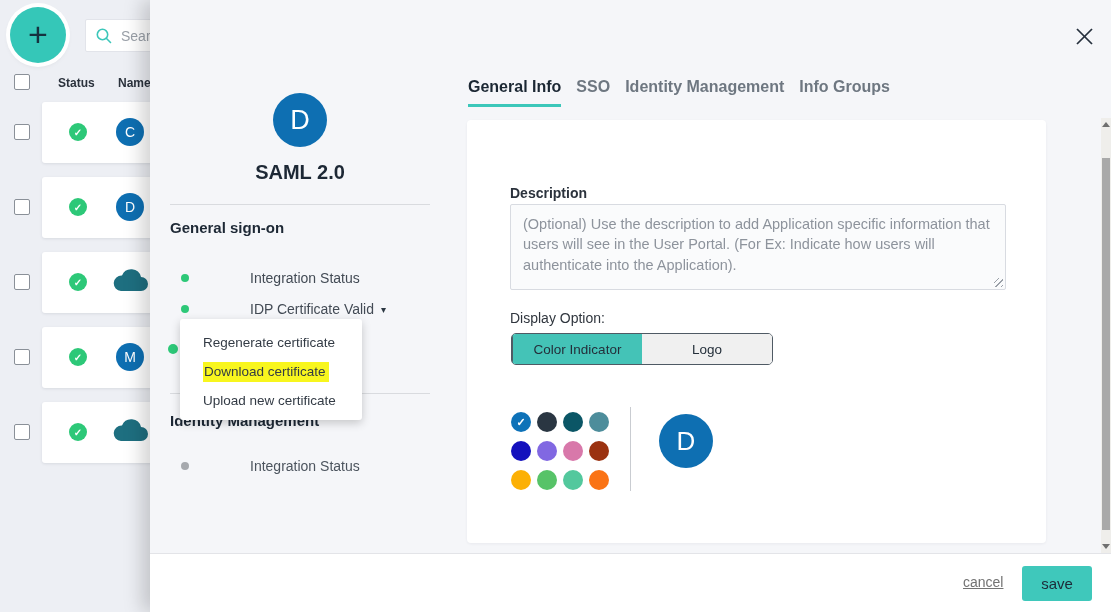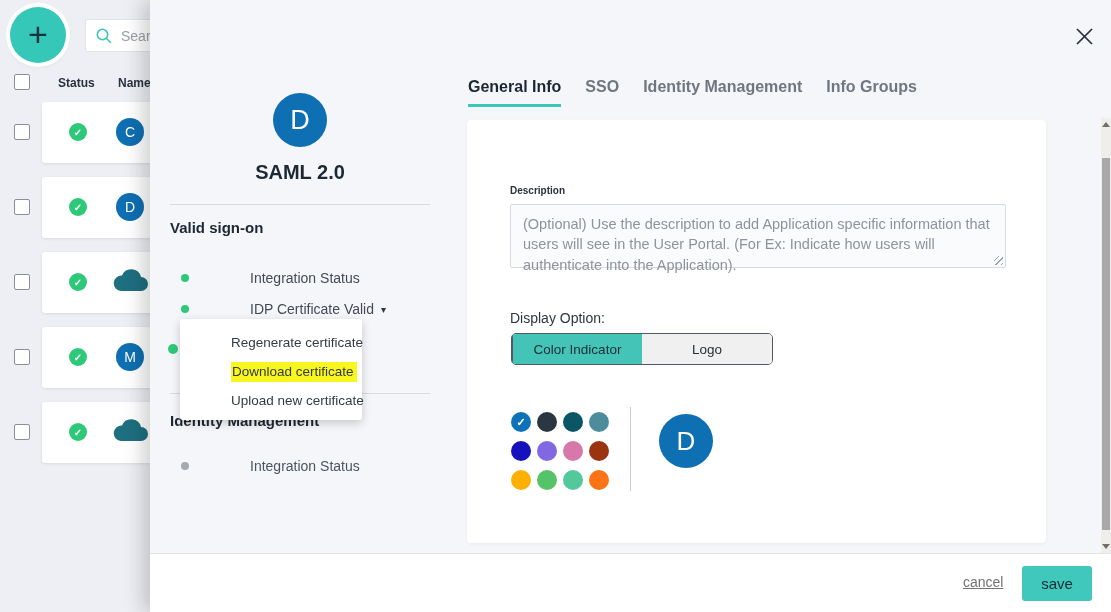--- a/index.html
+++ b/index.html
@@ -43,37 +43,37 @@
   .nav-dot.green { background:#2dc878; }
   .nav-dot.gray { background:#a6a9ae; }
   .nav-item-label { position:absolute; font-size:14px; color:#434b55; cursor:pointer;margin-left:48px; }
   .caret { font-size:10px; color:#2b3742; margin-left:7px; vertical-align:1px; }
   .hidden-dot { position:absolute; left:18px; top:344px; width:10px; height:10px; border-radius:50%; background:#2dc878; }
 
   
   .menu { position:absolute; left:30px; top:319px; width:182px; height:101px; background:#fff;
           border-radius:3px; box-shadow:0 3px 10px rgba(0,0,0,.20); padding-top:9px; z-index:30; }
   .menu-item { height:29px; line-height:29px; padding-left:23px; font-size:13.5px; color:#333b45;
-               cursor:pointer; white-space:nowrap;margin-left:28px; }
+               cursor:pointer; white-space:nowrap; }
   .menu-item .hl { background:#f8f61e; padding:2px 3px 3px 1px; }
 
   
-  .tabs { position:absolute; left:318px; top:78px; display:flex; gap:24px; }
+  .tabs { position:absolute; left:318px; top:78px; display:flex; gap:15px; }
   .tab { font-size:16px; font-weight:700; color:#6e7781; padding-bottom:8px;
          border-bottom:3px solid transparent; cursor:pointer; white-space:nowrap; }
   .tab.active { color:#1b2733; border-bottom-color:#3cc7ba; }
 
   
   .card { position:absolute; left:317px; top:120px; width:579px; height:423px; background:#fff;
           border-radius:4px; box-shadow:0 1px 3px rgba(30,40,60,.06); }
   .text-input { position:absolute; left:43px; top:9px; width:496px; height:31px; background:#fafbfc;
                 border:1px solid #d8dbe1; border-radius:2px; font-size:15px; color:#3a4049;
                 padding-left:12px; font-family:"Liberation Sans", sans-serif; }
-  .field-label { position:absolute; left:43px; font-size:10px; font-weight:700; color:#2b323c; }
-  .textarea-box { position:absolute; left:43px; top:84px; width:496px; height:64px; background:#fafbfc;
+  .field-label { position:absolute; left:43px; font-size:14px; font-weight:700; color:#2b323c; }
+  .textarea-box { position:absolute; left:43px; top:84px; width:496px; height:86px; background:#fafbfc;
                   border:1px solid #d8dbe1; border-radius:2px; padding:9px 12px;
                   font-size:14.5px; color:#8d939c; line-height:1.4; }
   .resize-grip { position:absolute; right:2px; bottom:2px; width:9px; height:9px;
                  background:repeating-linear-gradient(135deg, transparent 0 3px, #9aa0a8 3px 4px); }
   .plain-label { position:absolute; left:43px; font-size:14px; color:#30363e; }
   .toggle-group { position:absolute; left:44px; top:213px; display:flex; border:1px solid #4f5a64;
                   border-radius:5px; overflow:hidden; }
   .toggle-btn { width:130px; height:30px; display:flex; align-items:center; justify-content:center;
                 font-size:13.5px; color:#242f3a; cursor:pointer; background:#f0f0f0; }
   .toggle-btn.selected { background:#44c3b7; border-left:1px solid #4f5a64; }
@@ -162,21 +162,21 @@
         <line x1="17" y1="2" x2="2" y2="17" stroke="#26303d" stroke-width="1.7"></line>
       </svg>
     </div>
 
     <div class="app-circle">
       <span>D</span>
     </div>
     <div class="app-protocol">SAML 2.0</div>
     <div class="nav-divider" style="top:204px;"></div>
 
-    <div class="nav-heading" style="top:219px;">Valid sign-on</div>
+    <div class="nav-heading" style="top:219px;">General sign-on</div>
     <span class="nav-dot green" style="left:31px; top:274px;"></span>
     <span class="nav-item-label" style="left:52px; top:270px;">Integration Status</span>
     <span class="nav-dot green" style="left:31px; top:305px;"></span>
     <span class="nav-item-label" style="left:52px; top:301px;"><span>IDP Certificate Valid</span><span class="caret">▾</span></span>
     <span class="hidden-dot"></span>
 
     <div class="nav-divider" style="top:393px;"></div>
     <div class="nav-heading" style="top:412px;">Identity Management</div>
     <span class="nav-dot gray" style="left:31px; top:462px;"></span>
     <span class="nav-item-label" style="left:52px; top:458px; color:#4c545e;">Integration Status</span>

